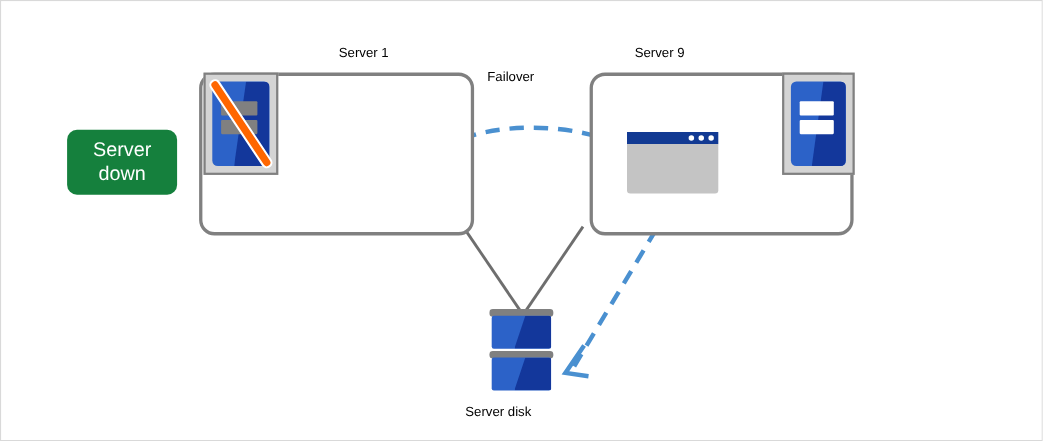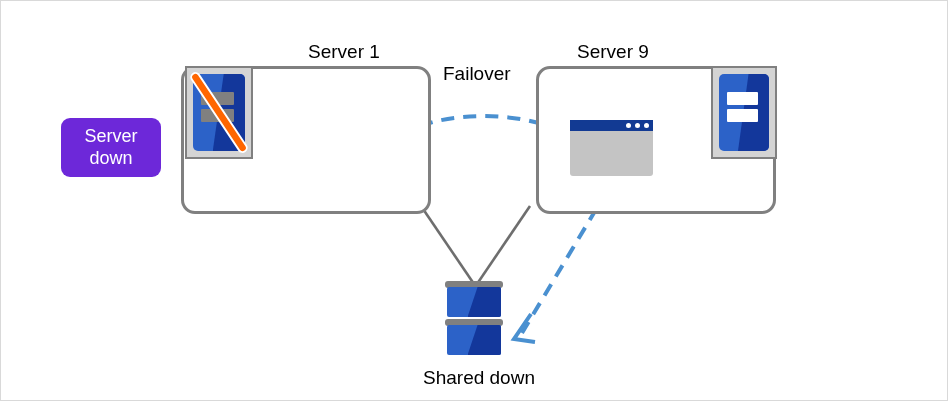--- a/index.html
+++ b/index.html
@@ -22,39 +22,39 @@
   #diagram-svg {
     position: absolute;
     left: 0;
     top: 0;
     width: 948px;
     height: 401px;
   }
   .node-label {
     position: absolute;
     color: #000000;
-    font-size: 19px;
+    font-size: 12px;
     font-family: "Liberation Sans", sans-serif;
     white-space: nowrap;
     line-height: 1.1;
   }
   #server1-title { left: 307px; top: 41px; }
   #server2-title { left: 576px; top: 41px; }
   #failover-label { left: 442px; top: 63px; }
   #application-label { left: 553px; top: 94px; }
   #shareddisk-label { left: 422px; top: 367px; }
 
   
   #server-down-badge {
     position: absolute;
     left: 60px;
     top: 117px;
     width: 100px;
     height: 59px;
-    background: #6d28d9;
+    background: #15803d;
     border-radius: 9px;
     color: #ffffff;
     font-size: 18px;
     display: flex;
     flex-direction: column;
     align-items: center;
     justify-content: center;
     line-height: 1.22;
     text-align: center;
     font-family: "Liberation Sans", sans-serif;
@@ -215,21 +215,21 @@
 
   <div id="server-down-badge">
     <span>Server</span>
     <span>down</span>
   </div>
 
   <div class="node-label" id="server1-title">Server 1</div>
   <div class="node-label" id="server2-title">Server 9</div>
   <div class="node-label" id="failover-label">Failover</div>
   <div class="node-label" id="application-label">Application A</div>
-  <div class="node-label" id="shareddisk-label">Shared down</div>
+  <div class="node-label" id="shareddisk-label">Server disk</div>
 
   <div class="server-box" id="server1-box"></div>
 
   <div class="machine-icon" id="server1-machine">
     <div class="machine-tower tower-off">
       <div class="bar bar-top"></div>
       <div class="bar bar-bottom"></div>
     </div>
     <svg class="slash-svg" viewBox="0 0 68 93" xmlns="http://www.w3.org/2000/svg">
       <line x1="9" y1="9" x2="59" y2="84" stroke="#ffffff" stroke-width="11" stroke-linecap="round"></line>

